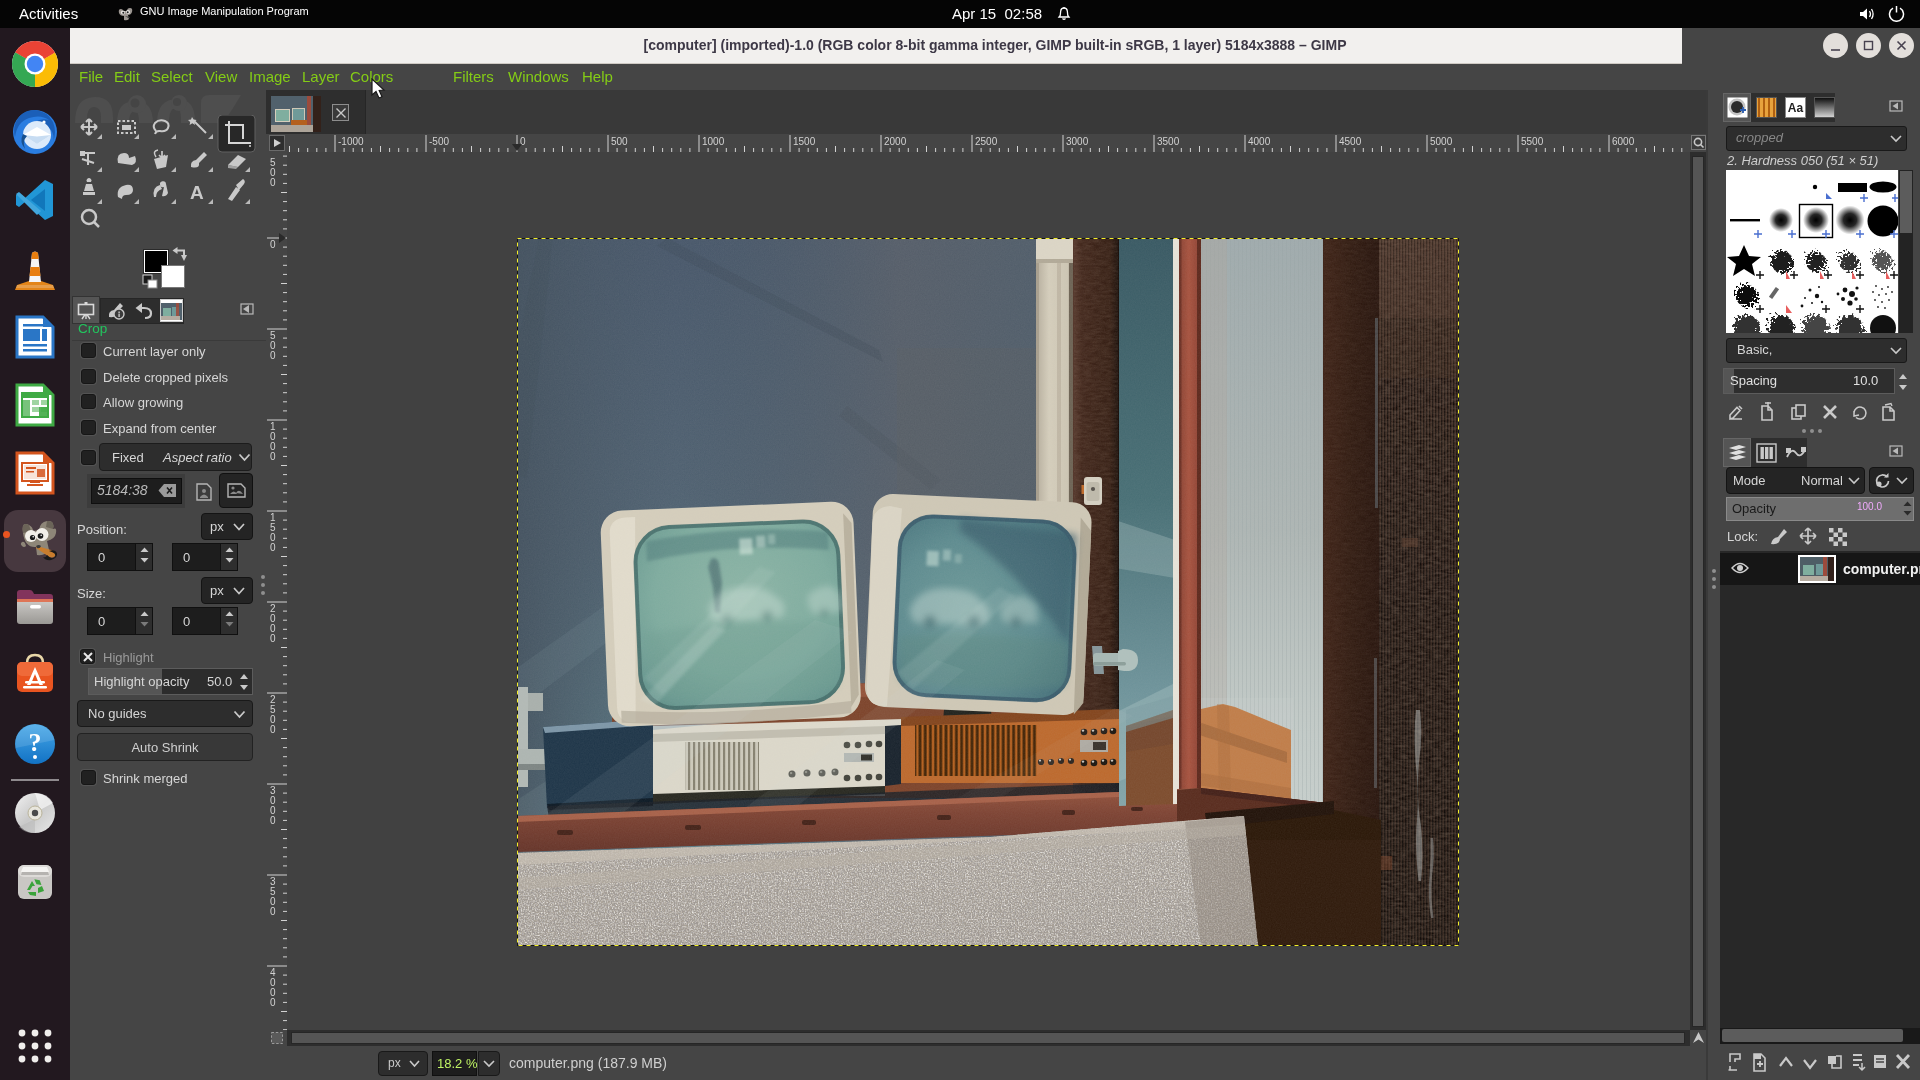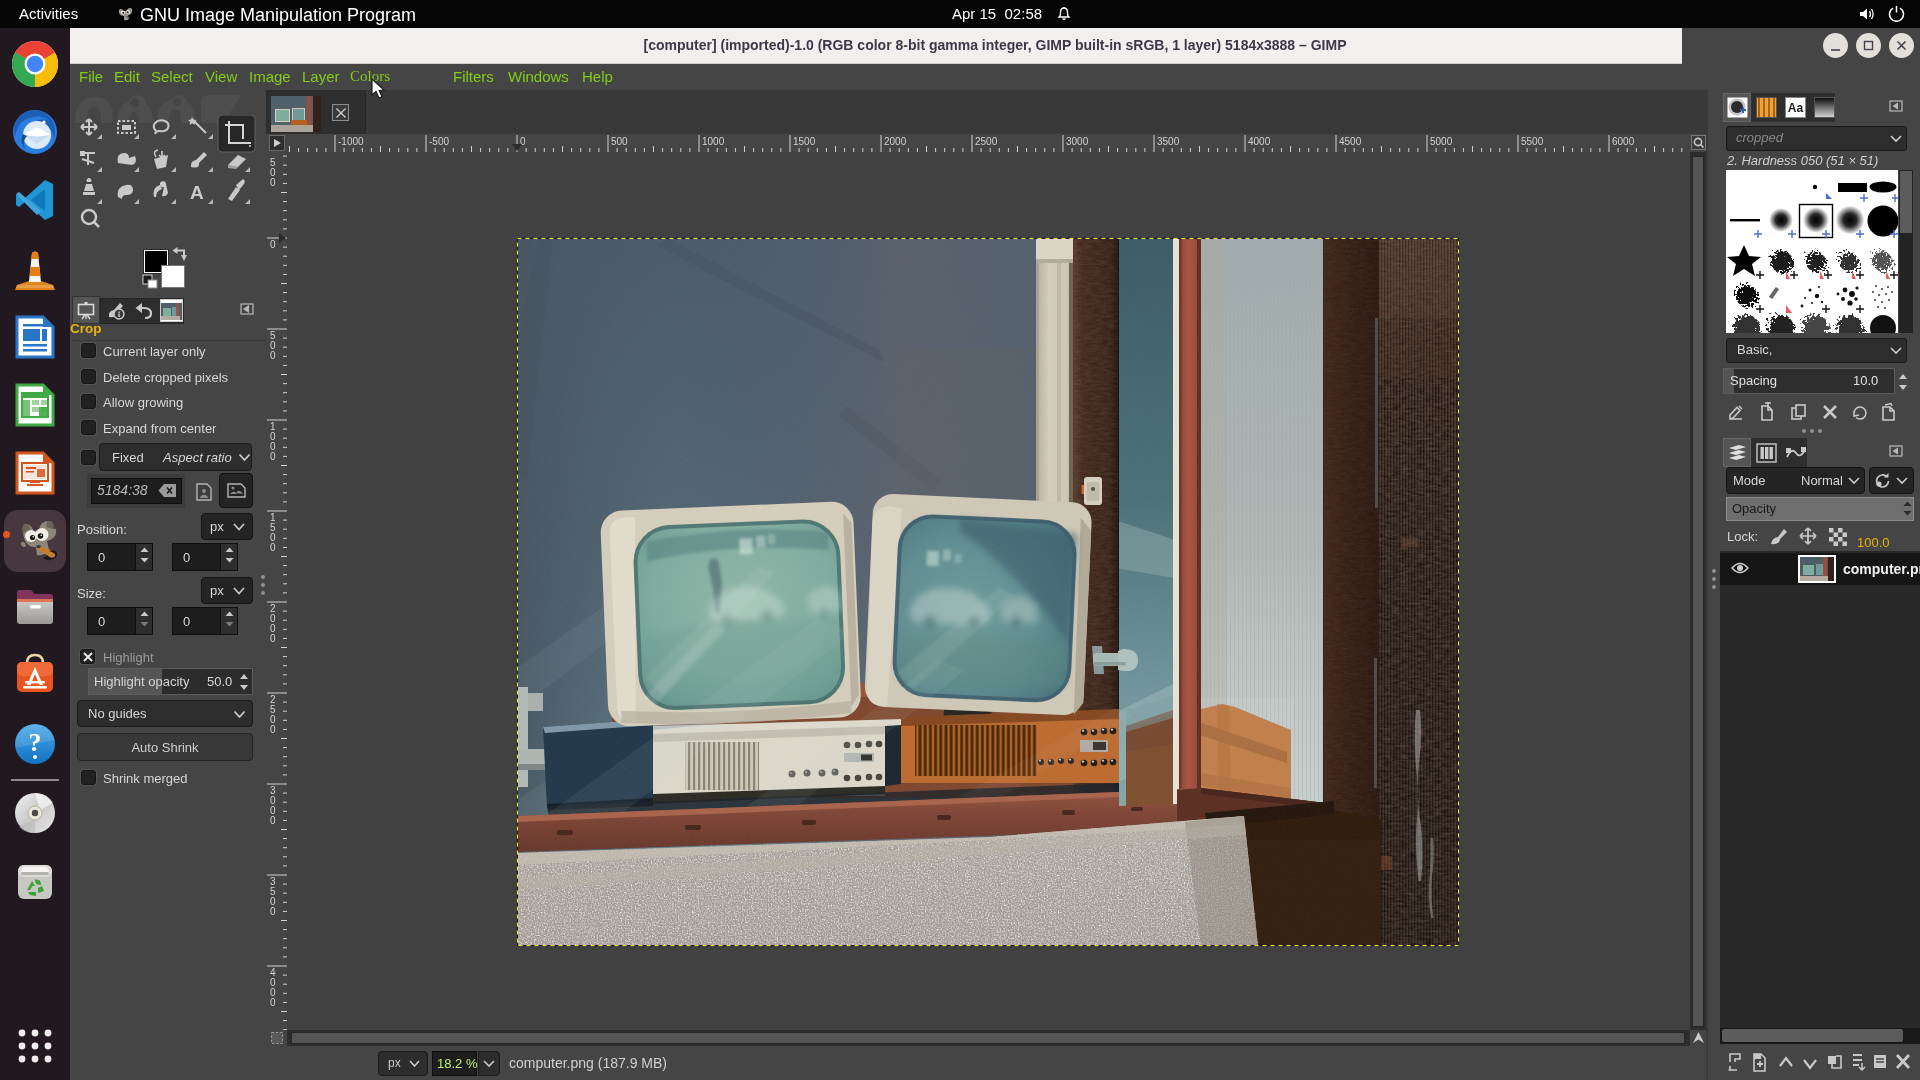--- a/index.html
+++ b/index.html
@@ -31,21 +31,21 @@
 <div id="topbar">
   <div class="abs" style="left:19px;top:5px;font-size:15px;">Activities</div>
   <svg class="abs" style="left:117px;top:6px;" width="16" height="16" viewBox="0 0 16 16">
     <path d="M2 7 Q1 3 4 3 Q6 3 6 5 L10 5 Q10 2 13 2 Q16 2 15 6 Q14 9 11 9 L12 13 Q10 15 7 14 L7 10 Q3 10 2 7 Z" fill="#9c9691"></path>
     <circle cx="6" cy="6.5" r="2.1" fill="#e8e5e2"></circle>
       <circle cx="11" cy="6" r="2.1" fill="#e8e5e2"></circle>
     <circle cx="6.3" cy="6.7" r="1" fill="#222"></circle>
       <circle cx="10.7" cy="6.2" r="1" fill="#222"></circle>
     <path d="M8 10 L13 11 L12 12.5 Z" fill="#3a3a3a"></path>
   </svg>
-  <div class="abs" style="left:140px;top:5px;font-size:18px;">GNU Image Manipulation Program</div>
+  <div class="abs" style="left:140px;top:5px;font-size:11px;">GNU Image Manipulation Program</div>
   <div class="abs" style="left:952px;top:5px;font-size:15px;font-weight:500;">Apr 15&nbsp;&nbsp;02:58</div>
   <svg class="abs" style="left:1056px;top:6px;" width="16" height="16" viewBox="0 0 16 16">
     <path d="M8 2 Q11 2 11.3 5 L11.8 9.5 L13 11 L3 11 L4.2 9.5 L4.7 5 Q5 2 8 2 Z" fill="none" stroke="#fff" stroke-width="1.3"></path>
     <path d="M6.5 12.5 Q8 14 9.5 12.5" fill="none" stroke="#fff" stroke-width="1.2"></path>
     <circle cx="8" cy="1.8" r="0.9" fill="#fff"></circle>
   </svg>
   <svg class="abs" style="left:1859px;top:6px;" width="17" height="16" viewBox="0 0 17 16">
     <path d="M1 6 L4 6 L8 2.5 L8 13.5 L4 10 L1 10 Z" fill="#fff"></path>
     <path d="M10.5 5 Q12.5 8 10.5 11" fill="none" stroke="#fff" stroke-width="1.3"></path>
     <path d="M12.5 3 Q15.7 8 12.5 13" fill="none" stroke="#fff" stroke-width="1.3"></path>
@@ -240,21 +240,21 @@
       <path d="M8.5 8.5 L16.5 16.5 M16.5 8.5 L8.5 16.5" stroke="#47414f" stroke-width="1.6"></path>
     </svg>
 </div>
 <div id="menubar">
   <div class="menuitem" style="left:9px;">File</div>
   <div class="menuitem" style="left:44px;">Edit</div>
   <div class="menuitem" style="left:81px;">Select</div>
   <div class="menuitem" style="left:135px;">View</div>
   <div class="menuitem" style="left:179px;">Image</div>
   <div class="menuitem" style="left:232px;">Layer</div>
-  <div class="menuitem" style="left:280px;font-family:Liberation Serif, serif;">Colors</div>
+  <div class="menuitem" style="left:280px;">Colors</div>
   <div class="menuitem" style="left:335px;margin-top:40px;">Tools</div>
   <div class="menuitem" style="left:383px;">Filters</div>
   <div class="menuitem" style="left:438px;">Windows</div>
   <div class="menuitem" style="left:512px;">Help</div>
 </div>
 <svg class="abs" style="left:371px;top:78px;z-index:60;" width="18" height="24" viewBox="0 0 18 24">
   <path d="M1 1 L1 17 L5 13.5 L8 20 L11 18.7 L8.2 12.5 L13 12 Z" fill="#fff" stroke="#1a1a1a" stroke-width="1.2"></path>
 </svg>
 <div id="leftpanel">
 
@@ -362,21 +362,21 @@
      <div class="abs" style="left:2px;top:8px;width:8px;height:8px;background:#7fae9f;"></div>
      <div class="abs" style="left:11px;top:7px;width:7px;height:9px;background:#6f9a99;"></div>
      <div class="abs" style="left:15px;top:3px;width:3px;height:17px;background:#9c4b3c;opacity:0.9;"></div>
      <div class="abs" style="left:0;top:16px;width:19px;height:4px;background:#b5aca1;"></div>
   </div>
   <svg class="abs" style="left:170px;top:213px;" width="14" height="12" viewBox="0 0 14 12">
     <rect x="1" y="1" width="12" height="10" fill="none" stroke="#b9b9b9" stroke-width="1.2"></rect>
     <path d="M9 2 L9 10 L3 6 Z" fill="#b9b9b9"></path>
   </svg>
 
-  <div class="abs" style="left:0;top:231px;font-size:13.5px;font-weight:bold;color:#eab308;">Crop</div>
+  <div class="abs" style="left:8px;top:231px;font-size:13.5px;font-weight:normal;color:#22c55e;">Crop</div>
   <div class="abs" style="left:2px;top:250px;width:194px;height:1px;background:#3a3a3a;"></div>
 
   <div class="chk" style="left:11px;top:253px;"></div>
     <div class="optxt" style="left:33px;top:254px;">Current layer only</div>
   <div class="chk" style="left:11px;top:279px;"></div>
     <div class="optxt" style="left:33px;top:280px;">Delete cropped pixels</div>
   <div class="chk" style="left:11px;top:304px;"></div>
     <div class="optxt" style="left:33px;top:305px;">Allow growing</div>
   <div class="chk" style="left:11px;top:330px;"></div>
     <div class="optxt" style="left:33px;top:331px;">Expand from center</div>
@@ -1455,21 +1455,21 @@
     <path d="M13 5 A6 6 0 1 0 14.5 9" fill="none" stroke="#c9c9c9" stroke-width="1.7"></path>
     <path d="M10 5.5 L14.5 5.5 L14.5 1 Z" fill="#c9c9c9"></path>
     <circle cx="5" cy="12" r="2.6" fill="#c9c9c9"></circle>
   </svg>
   <svg class="abs" style="left:190px;top:387px;" width="12" height="8" viewBox="0 0 12 8">
       <path d="M1 1 L6 6 L11 1" stroke="#c9c9c9" stroke-width="1.6" fill="none"></path>
     </svg>
 
   <div class="abs" style="left:20px;top:407px;width:188px;height:24px;background:#6e6e6e;border:1px solid #8a8a8a;"></div>
   <div class="abs" style="left:26px;top:411px;font-size:13px;color:#1a1a1a;">Opacity</div>
-  <div class="abs" style="left:151px;top:411px;font-size:13px;color:#eab308;margin-top:34px;">100.0</div>
+  <div class="abs" style="left:151px;top:411px;font-size:10px;color:#f0abfc;">100.0</div>
   <svg class="abs" style="left:196px;top:409px;" width="11" height="20" viewBox="0 0 11 20">
     <path d="M1.5 7 L5.5 2.5 L9.5 7 Z" fill="#2a2a2a"></path>
       <path d="M1.5 12 L5.5 16.5 L9.5 12 Z" fill="#2a2a2a"></path>
   </svg>
 
   <div class="abs" style="left:21px;top:439px;font-size:13px;color:#d6d6d6;">Lock:</div>
   <svg class="abs" style="left:63px;top:437px;" width="20" height="19" viewBox="0 0 20 19">
     <path d="M2 17 Q3 11 9 10 L15 2 L18 5 L11 12 Q11 18 2 17 Z" fill="#c9c9c9"></path>
   </svg>
   <svg class="abs" style="left:92px;top:437px;" width="20" height="19" viewBox="0 0 20 19">

